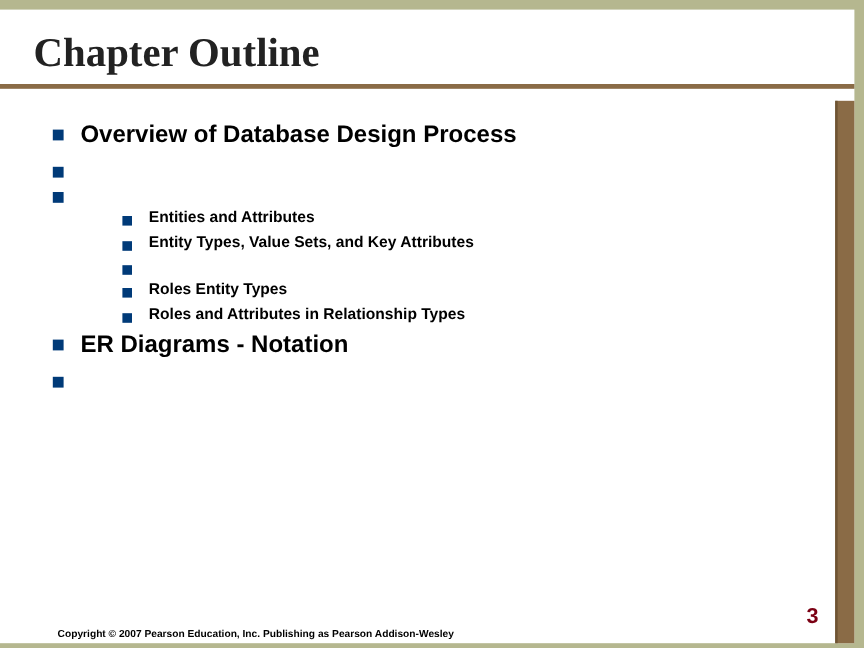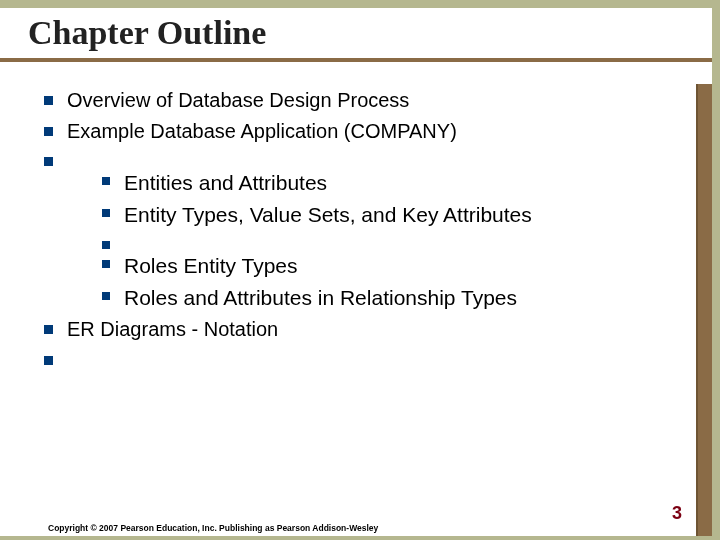--- a/index.html
+++ b/index.html
@@ -10,48 +10,49 @@
     position:relative;
     overflow:hidden;
   }
   .slide{
     position:absolute;
     top:8px;left:0;
     width:712px;height:528px;
     background:#fff;
   }
   .title-block{
-    padding:6px 0 6px 28px;
+    padding:18px 0 6px 28px;
     border-bottom:4px solid #8a6b46;
   }
   .title{
     font-family:"Times New Roman",Times,serif;
     font-size:34px;
     color:#222;
     margin:0;
   }
   .accent-bar{
     position:absolute;
     top:76px;right:0;
     width:14px;height:452px;
     background:#8a6b46;
     border-left:2px solid #6e5433;
   }
   .content{
     padding:22px 60px 0 44px;
     font-size:20px;
     color:#000;
     line-height:1.38;
+    font-weight:bold;
   }
   .li{display:flex;align-items:flex-start;margin:3px 0}
   .li .bullet{
     width:9px;height:9px;background:#003a78;
     margin:9px 14px 0 0;flex:0 0 auto;
   }
-  .sub{margin-left:58px;font-size:21px}
+  .sub{margin-left:58px;font-size:13px}
   .sub .bullet{width:8px;height:8px;margin-top:8px}
   .footer{
     position:absolute;
     left:48px;bottom:3px;
     font-size:8.5px;
     color:#000;
     font-weight:bold;
   }
   .pagenum{
     position:absolute;
@@ -70,21 +71,20 @@
   </div>
   <div class="accent-bar"></div>
 
   <div class="content">
     <div class="li">
         <span class="bullet"></span>
         <span>Overview of Database Design Process</span>
       </div>
     <div class="li">
         <span class="bullet"></span>
-        <span>Example Database Application (COMPANY)</span>
       </div>
     <div class="li">
         <span class="bullet"></span>
       </div>
 
     <div class="li sub">
         <span class="bullet"></span>
         <span>Entities and Attributes</span>
       </div>
     <div class="li sub">

